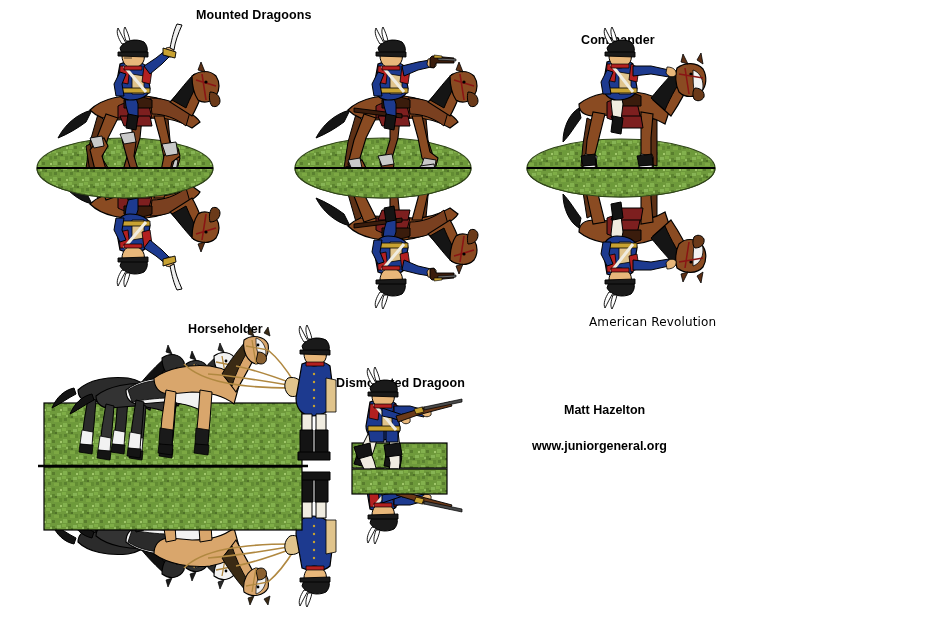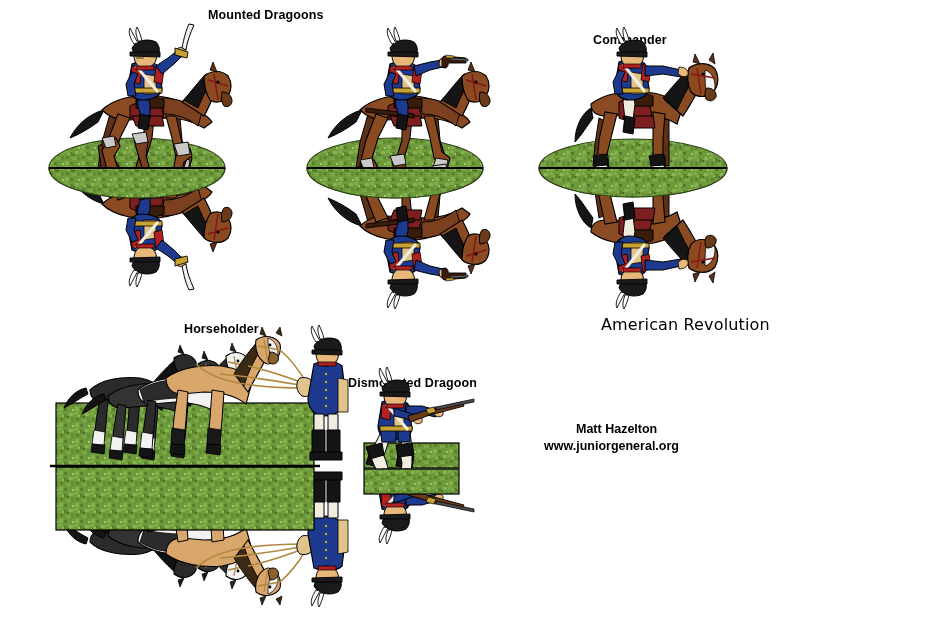--- a/index.html
+++ b/index.html
@@ -2,31 +2,31 @@
 <html><head>
 <meta charset="utf-8">
 <title>Dragoons Paper Miniatures Sheet</title>
 <style>
   html,body{margin:0;padding:0;background:#ffffff;}
   body{
     width:949px;height:627px;position:relative;overflow:hidden;
     font-family:"Liberation Sans","DejaVu Sans",sans-serif;
     background:#ffffff;
   }
-  .stage{position:absolute;left:0;top:0;width:869px;height:627px;margin-left:12px;}
+  .stage{position:absolute;left:0;top:0;width:869px;height:627px;}
 
   
   .label{
     position:absolute;white-space:nowrap;
     font-family:"Liberation Sans","DejaVu Sans",sans-serif;
     font-weight:bold;font-size:12.5px;color:#000000;
     letter-spacing:.1px;
   }
   .label.small{
-    font-weight:normal;font-size:16px;
+    font-weight:normal;font-size:12px;
     font-family:"DejaVu Sans","Liberation Sans",sans-serif;
     letter-spacing:.15px;
   }
   .credit{
     position:absolute;white-space:nowrap;color:#000;
     font-family:"Liberation Sans","DejaVu Sans",sans-serif;
     font-weight:bold;font-size:12.5px;line-height:17px;
   }
 
   
@@ -58,25 +58,25 @@
       </pattern>
     </defs>
   </svg>
 
   <div class="label" style="left:196px;top:8px;">Mounted Dragoons</div>
 
   <div class="label" style="left:581px;top:33px;">Commander</div>
 
   <div class="label small" style="left:589px;top:315px;">American Revolution</div>
 
-  <div class="label" style="left:161px;top:322px;padding-left:11px;">Horseholder</div>
+  <div class="label" style="left:177px;top:322px;padding-left:11px;">Horseholder</div>
 
   <div class="label" style="left:336px;top:376px;">Dismounted Dragoon</div>
 
-  <div class="credit" style="left:564px;top:421px;">Matt Hazelton</div>
+  <div class="credit" style="left:564px;top:402px;">Matt Hazelton</div>
   <div class="credit" style="left:532px;top:438px;">www.juniorgeneral.org</div>
 
   <div class="fig" style="left:20px;top:22px;width:230px;height:270px;">
     <svg width="230" height="270" viewBox="0 0 230 270">
 
       <g>
         <ellipse cx="105" cy="146" rx="88" ry="30" fill="url(#grassPat)" stroke="#2f4418" stroke-width="1.2"></ellipse>
       </g>
 
       <g>

